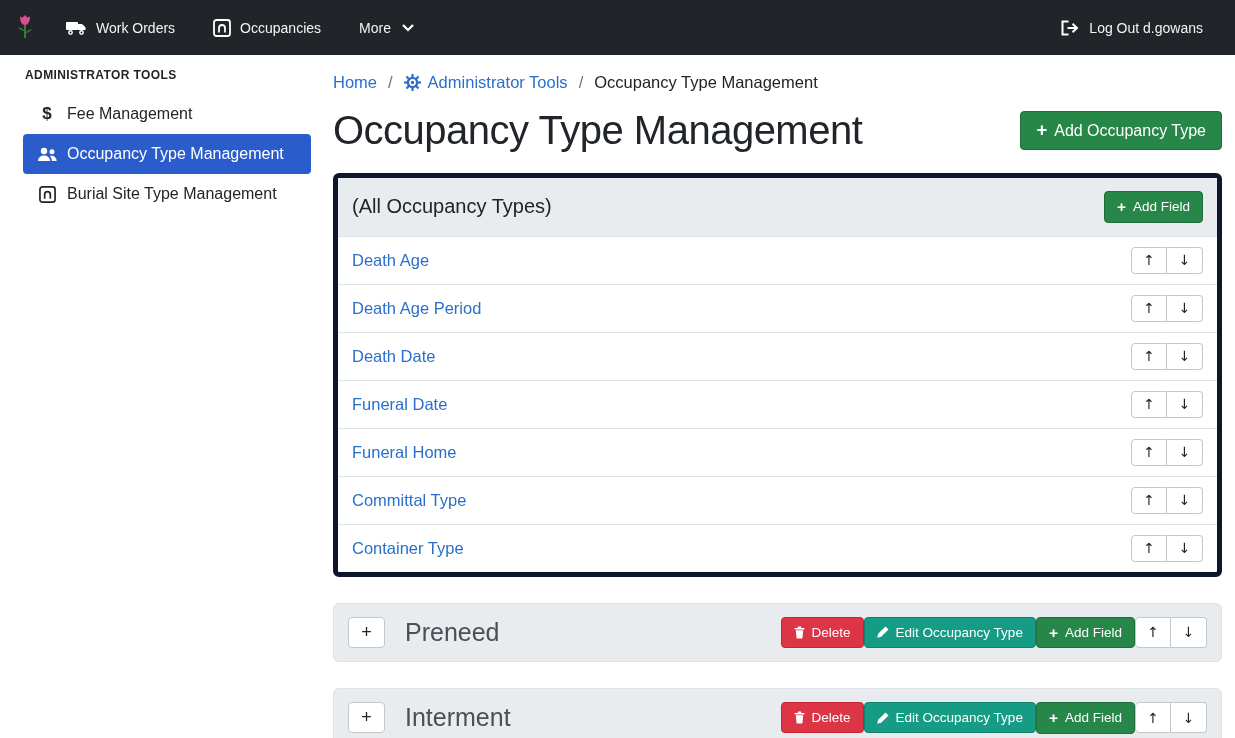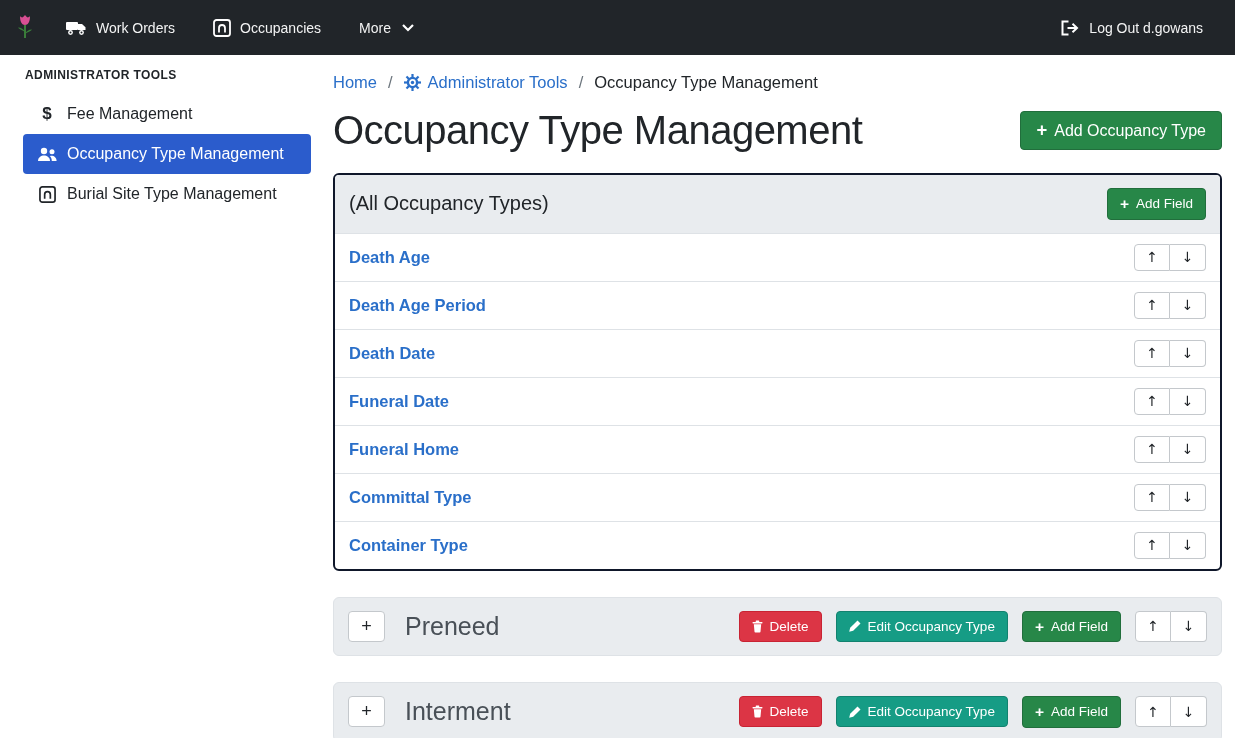--- a/index.html
+++ b/index.html
@@ -65,46 +65,46 @@
     display:flex; align-items:center; justify-content:center; cursor:pointer;
     font-family:"DejaVu Sans", sans-serif; font-size:14px;
   }
   .arrow-btn.up { border-radius:4px 0 0 4px; }
   .arrow-btn.down { border-radius:0 4px 4px 0; border-left:none; }
   .h26 { height:27px; }
   .h30 { height:31px; }
 
   
   .card {
-    border:2px solid #0f172a; border-radius:6px; margin-top:20px;
+    border:5px solid #0f172a; border-radius:6px; margin-top:20px;
     background:#fff; overflow:hidden;
   }
   .card-header {
     background:#e9ecef; border-bottom:1px solid #dee2e6;
     padding:13px 14px; display:flex; align-items:center; justify-content:space-between;
   }
   .card-title { font-size:20px; color:#212529; }
   .field-row {
     display:flex; align-items:center; justify-content:space-between;
     padding:10px 14px; min-height:47px;
   }
   .field-row + .field-row { border-top:1px solid #dee2e6; }
-  .field-link { color:#2a6fc9; font-weight:700; font-size:16.5px; text-decoration:none; cursor:pointer; }
+  .field-link { color:#2a6fc9; font-weight:400; font-size:16.5px; text-decoration:none; cursor:pointer; }
 
   
   .section {
     background:#e9ecef; border:1px solid #dee2e6; border-radius:6px;
     margin-top:26px; padding:13px 14px; display:flex; align-items:center;
   }
   .expand-btn {
     width:37px; height:31px; background:#fff; border:1px solid #c4c8cc; border-radius:4px;
     font-size:18px; color:#212529; cursor:pointer; display:flex; align-items:center; justify-content:center;
   }
   .section-title { font-size:25px; color:#495057; margin-left:20px; font-weight:400; }
-  .section-actions { margin-left:auto; display:flex; align-items:flex-start; gap:14px; }
+  .section-actions { margin-left:auto; display:flex; align-items:flex-start; gap:0; }
 
   svg { display:block; }
 </style>
 </head>
 <body>
 
 <header class="navbar">
   <div class="brand">
     <span>
       <svg width="18" height="27" viewBox="0 0 18 27">

